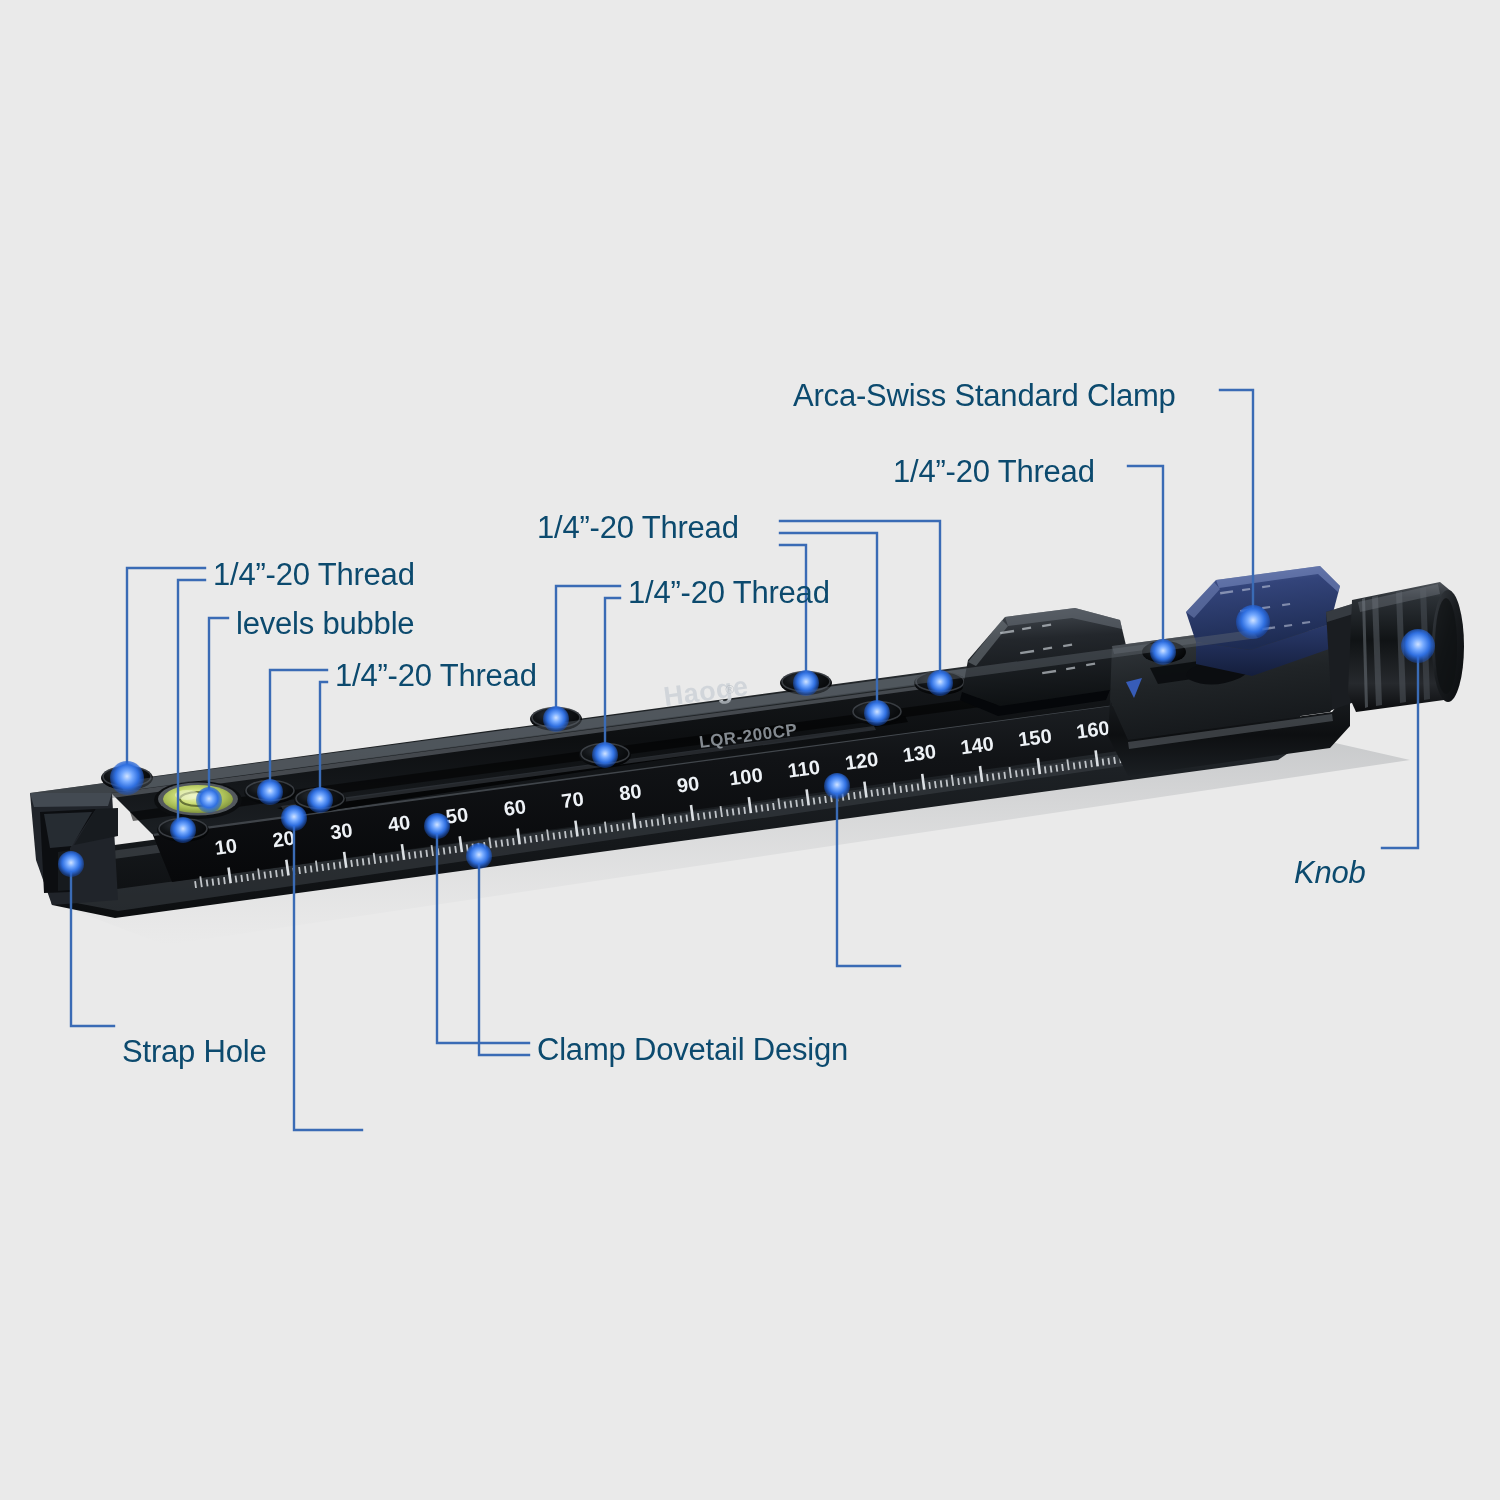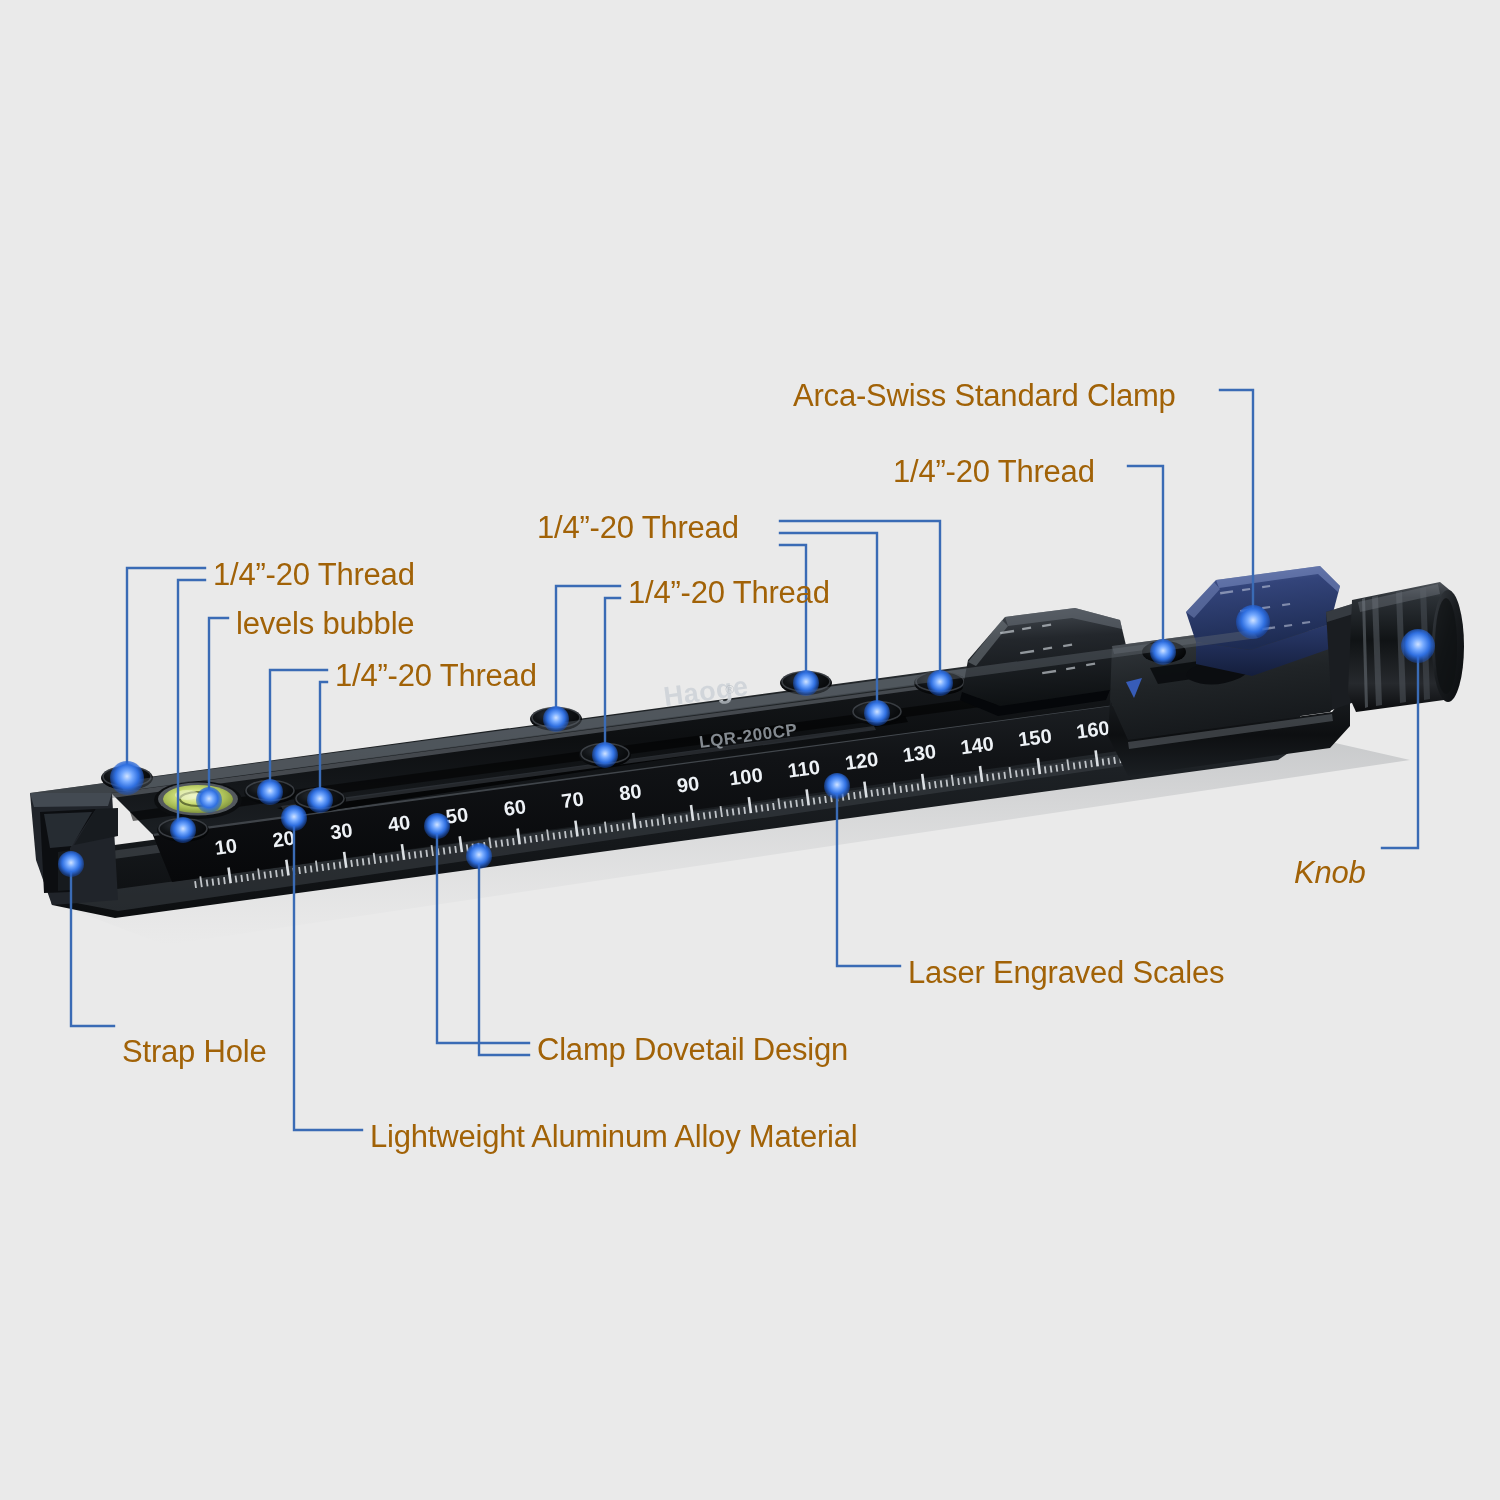--- a/index.html
+++ b/index.html
@@ -14,21 +14,21 @@
     height: 1500px;
     background: #eaeaea;
     overflow: hidden;
     font-family: "Liberation Sans", sans-serif;
     -webkit-font-smoothing: antialiased;
   }
 
   
   .label {
     position: absolute;
-    color: #a16207;
+    color: #0c4a6e;
     font-family: "Liberation Sans", sans-serif;
     font-size: 30px;
     font-weight: 400;
     letter-spacing: -0.2px;
     white-space: nowrap;
     line-height: 1;
   }
   .label.lg { font-size: 31px; }
 
   
@@ -571,18 +571,16 @@
     </div>
 
   <div class="label lg" style="left:213px; top:559px;">1/4”-20 Thread</div>
   <div class="label lg" style="left:236px; top:608px;">levels bubble</div>
   <div class="label lg" style="left:335px; top:660px;">1/4”-20 Thread</div>
   <div class="label lg" style="left:537px; top:512px;">1/4”-20 Thread</div>
   <div class="label lg" style="left:628px; top:577px;">1/4”-20 Thread</div>
   <div class="label lg" style="left:893px; top:456px;">1/4”-20 Thread</div>
   <div class="label lg" style="left:793px; top:380px;">Arca-Swiss Standard Clamp</div>
   <div class="label lg" style="left:1294px; top:857px;font-style:italic;">Knob</div>
-  <div class="label lg" style="left:908px; top:957px;">Laser Engraved Scales</div>
   <div class="label lg" style="left:537px; top:1034px;">Clamp Dovetail Design</div>
   <div class="label lg" style="left:122px; top:1017px;margin-top:19px;">Strap Hole</div>
-  <div class="label lg" style="left:370px; top:1121px;">Lightweight Aluminum Alloy Material</div>
 
 </div>
 
 </body></html>

